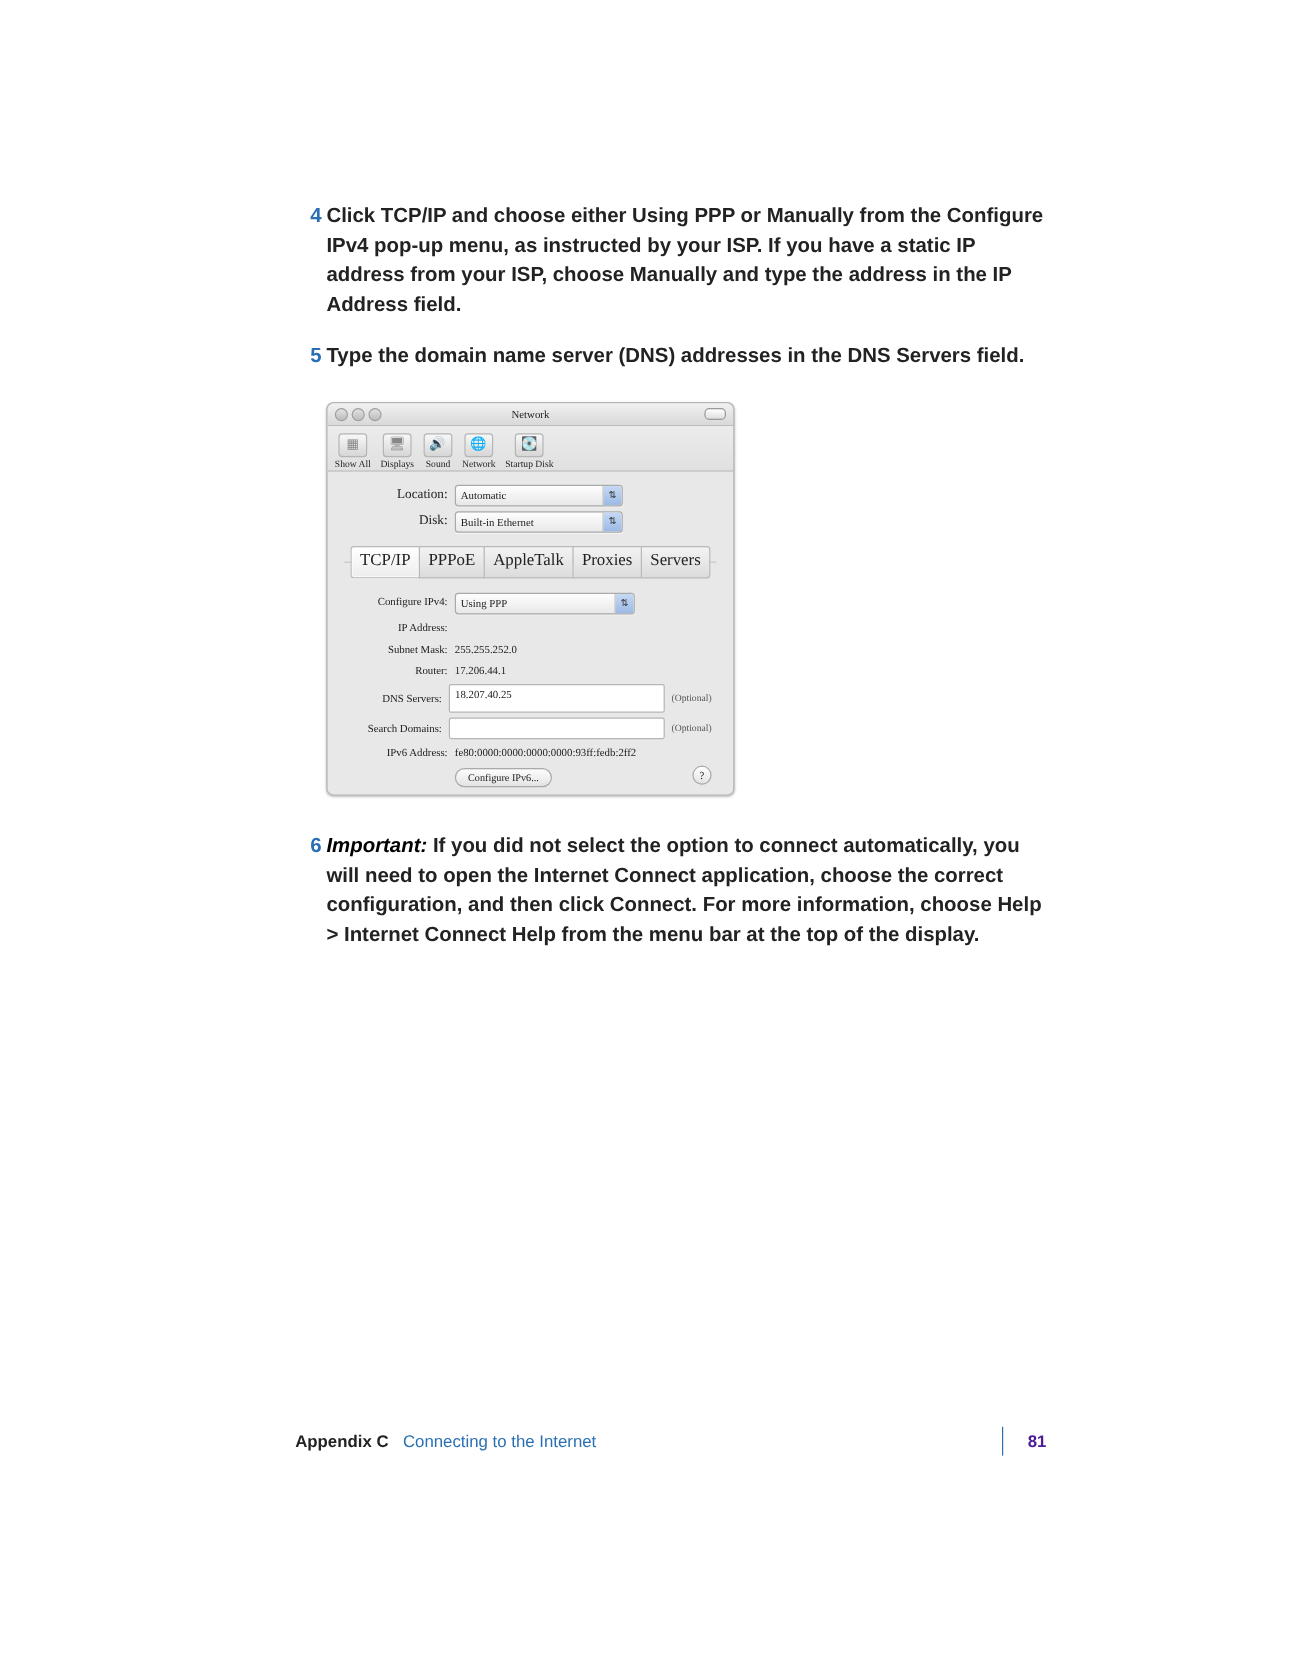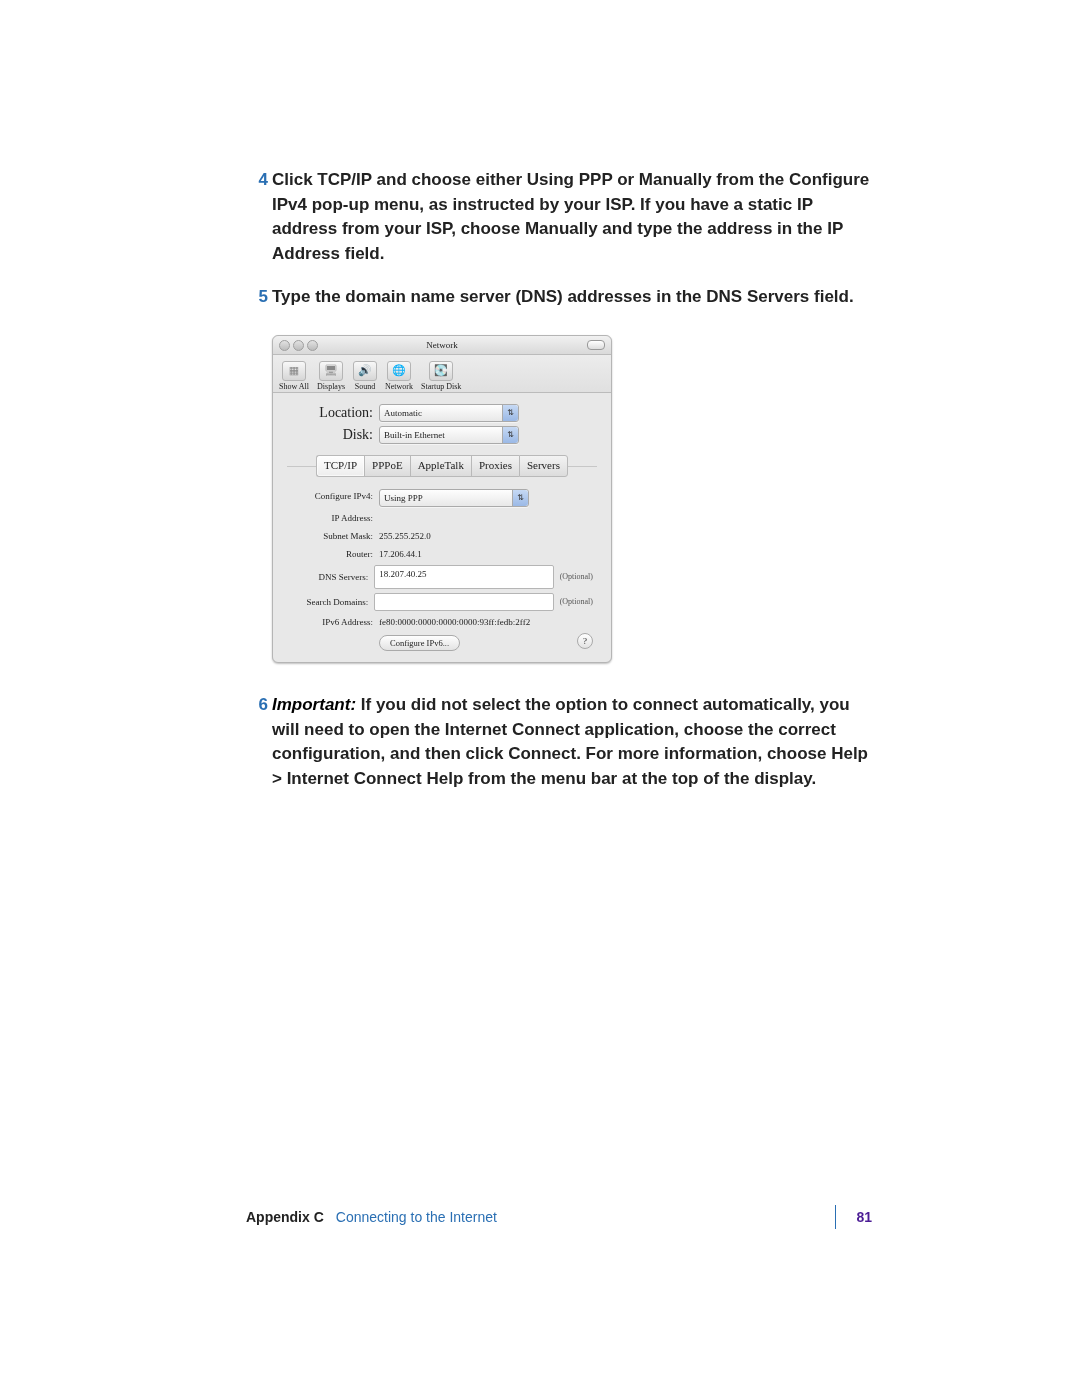--- a/index.html
+++ b/index.html
@@ -129,21 +129,21 @@
   .form-row {
     display: flex;
     align-items: center;
     height: 20px;
     margin: 2px 0;
   }
   .form-label {
     width: 100px;
     text-align: right;
     padding-right: 6px;
-    font-size: 14px;
+    font-size: 11px;
   }
   .select {
     position: relative;
     width: 130px;
     height: 16px;
     background: linear-gradient(#fefefe, #e8e8e8);
     border: 1px solid #aaa;
     border-radius: 3px;
     line-height: 16px;
     padding: 0 4px;
@@ -175,21 +175,21 @@
     border-top: 1px solid #c7c7c7;
     z-index: 0;
   }
   .tab {
     position: relative;
     z-index: 1;
     background: linear-gradient(#f3f3f3, #dcdcdc);
     border: 1px solid #b9b9b9;
     border-right: none;
     padding: 2px 7px;
-    font-size: 11px;
+    font-size: 14px;
   }
   .tab:first-child { border-radius: 3px 0 0 3px; }
   .tab:last-child { border-right: 1px solid #b9b9b9; border-radius: 0 3px 3px 0; }
   .tab.active {
     background: linear-gradient(#ffffff, #ededed);
     box-shadow: inset 0 0 0 1px rgba(255,255,255,0.6);
   }
 
   .fields {
     padding: 2px 18px 4px 18px;
@@ -256,21 +256,21 @@
     align-items: center;
     padding: 8px 10px;
     font-size: 9px;
   }
 
   
   .page-footer {
     position: absolute;
     left: 246px;
     right: 208px;
-    bottom: 168px;
+    bottom: 184px;
     font-size: 14px;
     display: flex;
     align-items: center;
   }
   .appx-bold {
     font-weight: bold;
     color: #222;
     margin-right: 12px;
   }
   .appx-blue {

